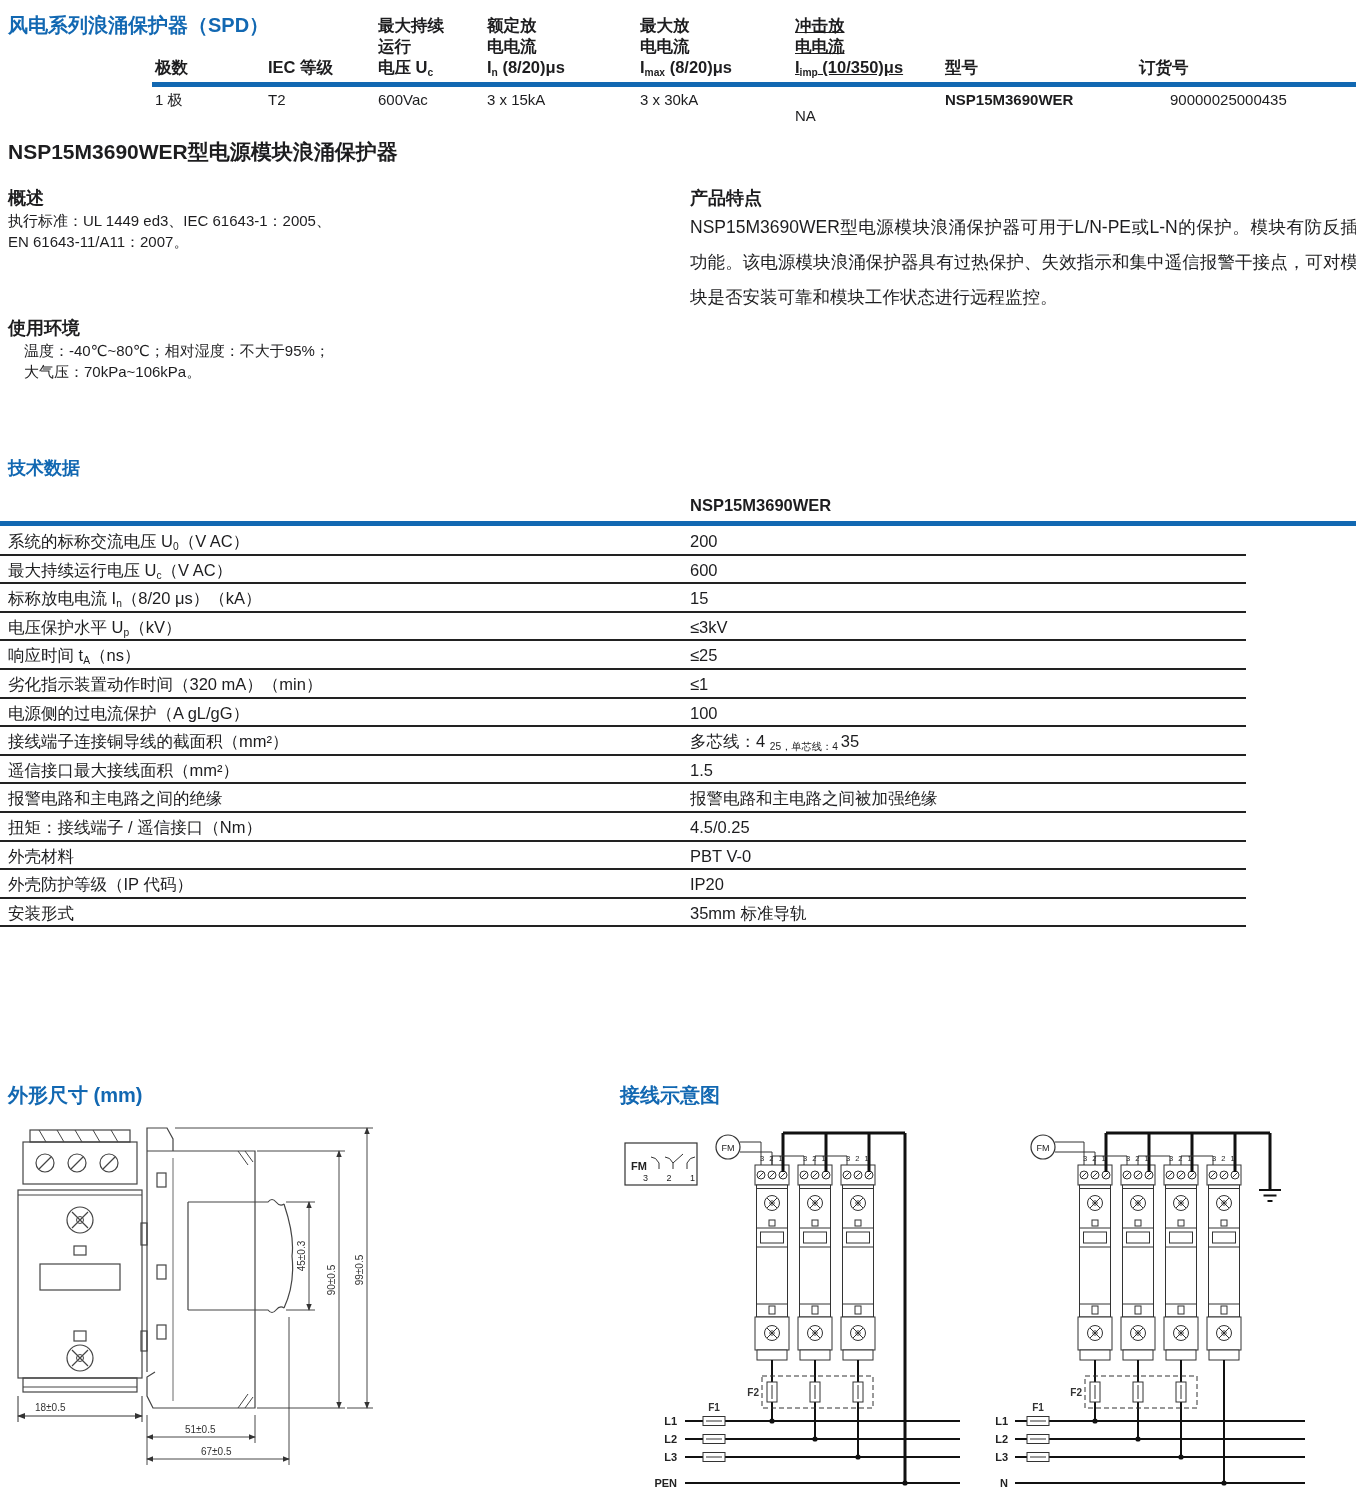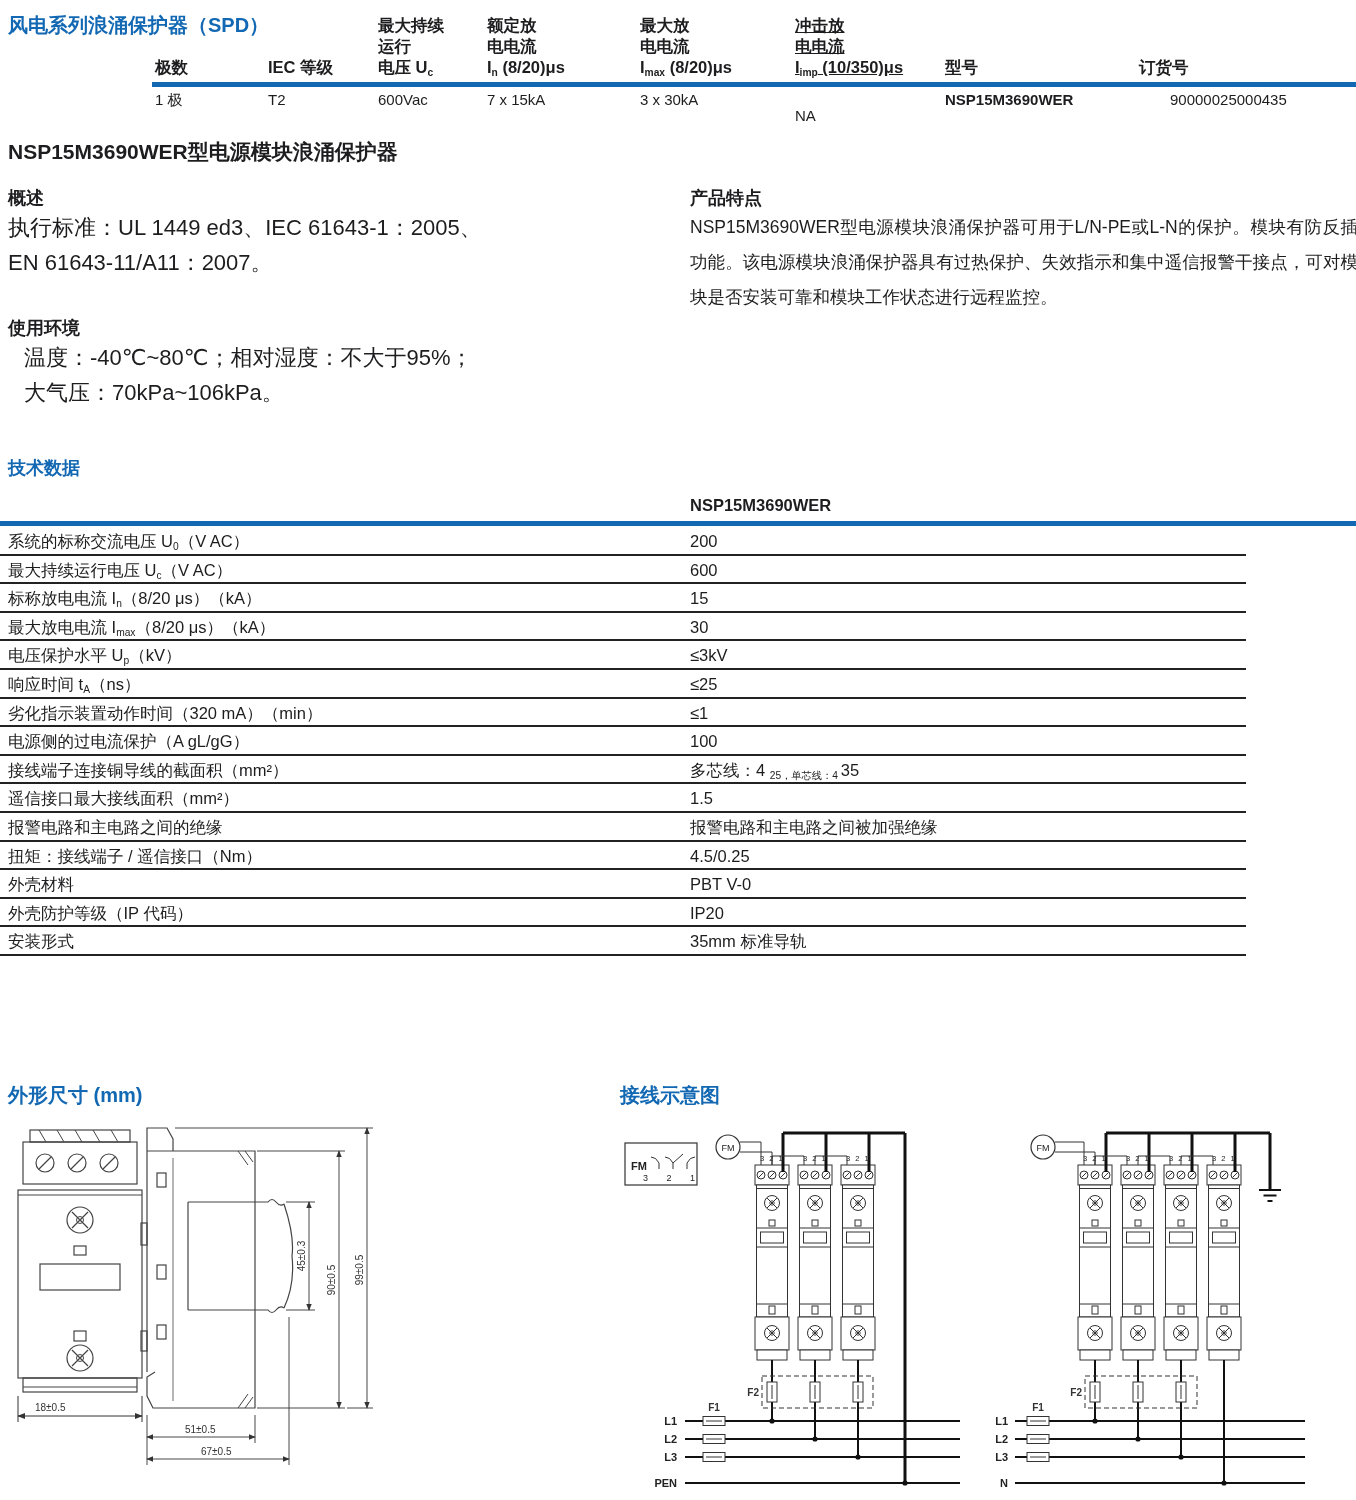--- a/index.html
+++ b/index.html
@@ -11,21 +11,21 @@
 .doc-title{left:8px;top:12px;font-size:20px;font-weight:bold;color:var(--accent);white-space:nowrap}
 .hcols{left:0;top:0;width:1356px;height:80px}
 .hcol{position:absolute;bottom:2px;font-weight:bold;font-size:16.5px;line-height:21px;white-space:nowrap}
 .bluebar{position:absolute;background:var(--accent)}
 .hrow{left:0;top:90px;width:1356px;height:24px}
 .hval{position:absolute;top:1px;font-size:15px;white-space:nowrap}
 .bold{font-weight:bold}
 .prod-title{left:8px;top:138px;font-size:21px;font-weight:bold;white-space:nowrap}
 .sec-h{font-size:18px;font-weight:bold;white-space:nowrap}
 .sec-h.blue{color:var(--accent)}
-.body-text{font-size:22px;line-height:35px;white-space:pre-line}
+.body-text{font-size:15px;line-height:21px;white-space:pre-line}
 .feat-text{font-size:17.5px;line-height:35px;width:668px;text-align:justify}
 .model-h{left:690px;top:496px;font-size:16.5px;font-weight:bold}
 .trows{left:0;top:527px;width:1246px}
 .trow{position:relative;height:28.6px;border-bottom:2px solid var(--line);font-size:16.5px;line-height:29px;white-space:nowrap}
 .tlabel{position:absolute;left:8px}
 .tvalue{position:absolute;left:690px}
 .dim-h{left:8px;top:1082px;font-size:20px}
 .wire-h{left:620px;top:1082px;font-size:20px}
 svg{display:block}
 svg text{font-family:"Liberation Sans","DejaVu Sans",sans-serif;fill:#222}
@@ -73,21 +73,21 @@
       </div>
       <div class="hcol" style="left: 1139px;">
         <div>订货号</div>
       </div>
     </div>
   <div class="bluebar" style="left:152px;top:82px;width:1204px;height:5px"></div>
   <div class="abs hrow">
       <div class="hval" style="left: 155px;">1 极</div>
       <div class="hval" style="left: 268px;">T2</div>
       <div class="hval" style="left: 378px;">600Vac</div>
-      <div class="hval" style="left: 487px;">7 x 15kA</div>
+      <div class="hval" style="left: 487px;">3 x 15kA</div>
       <div class="hval" style="left: 640px;">3 x 30kA</div>
       <div class="hval" style="left: 795px; margin-top: 16px;">NA</div>
       <div class="hval bold" style="left: 945px;">NSP15M3690WER</div>
       <div class="hval" style="left: 1170px;">90000025000435</div>
     </div>
 
   <div class="abs prod-title">NSP15M3690WER型电源模块浪涌保护器</div>
 
   <div class="abs sec-h" style="left:8px;top:186px">概述</div>
   <div class="abs body-text" style="left:8px;top:210px;width:640px"><span>执行标准：UL 1449 ed3、IEC 61643-1：2005、
@@ -107,24 +107,20 @@
         <span class="tlabel">系统的标称交流电压 U<sub>0</sub>（V AC）</span>
         <span class="tvalue">200</span>
       </div>
       <div class="trow">
         <span class="tlabel">最大持续运行电压 U<sub>c</sub>（V AC）</span>
         <span class="tvalue">600</span>
       </div>
       <div class="trow">
         <span class="tlabel">标称放电电流 I<sub>n</sub>（8/20 μs）（kA）</span>
         <span class="tvalue">15</span>
-      </div>
-      <div class="trow">
-        <span class="tlabel">最大放电电流 I<sub>max</sub>（8/20 μs）（kA）</span>
-        <span class="tvalue">30</span>
       </div>
       <div class="trow">
         <span class="tlabel">电压保护水平 U<sub>p</sub>（kV）</span>
         <span class="tvalue">≤3kV</span>
       </div>
       <div class="trow">
         <span class="tlabel">响应时间 t<sub>A</sub>（ns）</span>
         <span class="tvalue">≤25</span>
       </div>
       <div class="trow">

